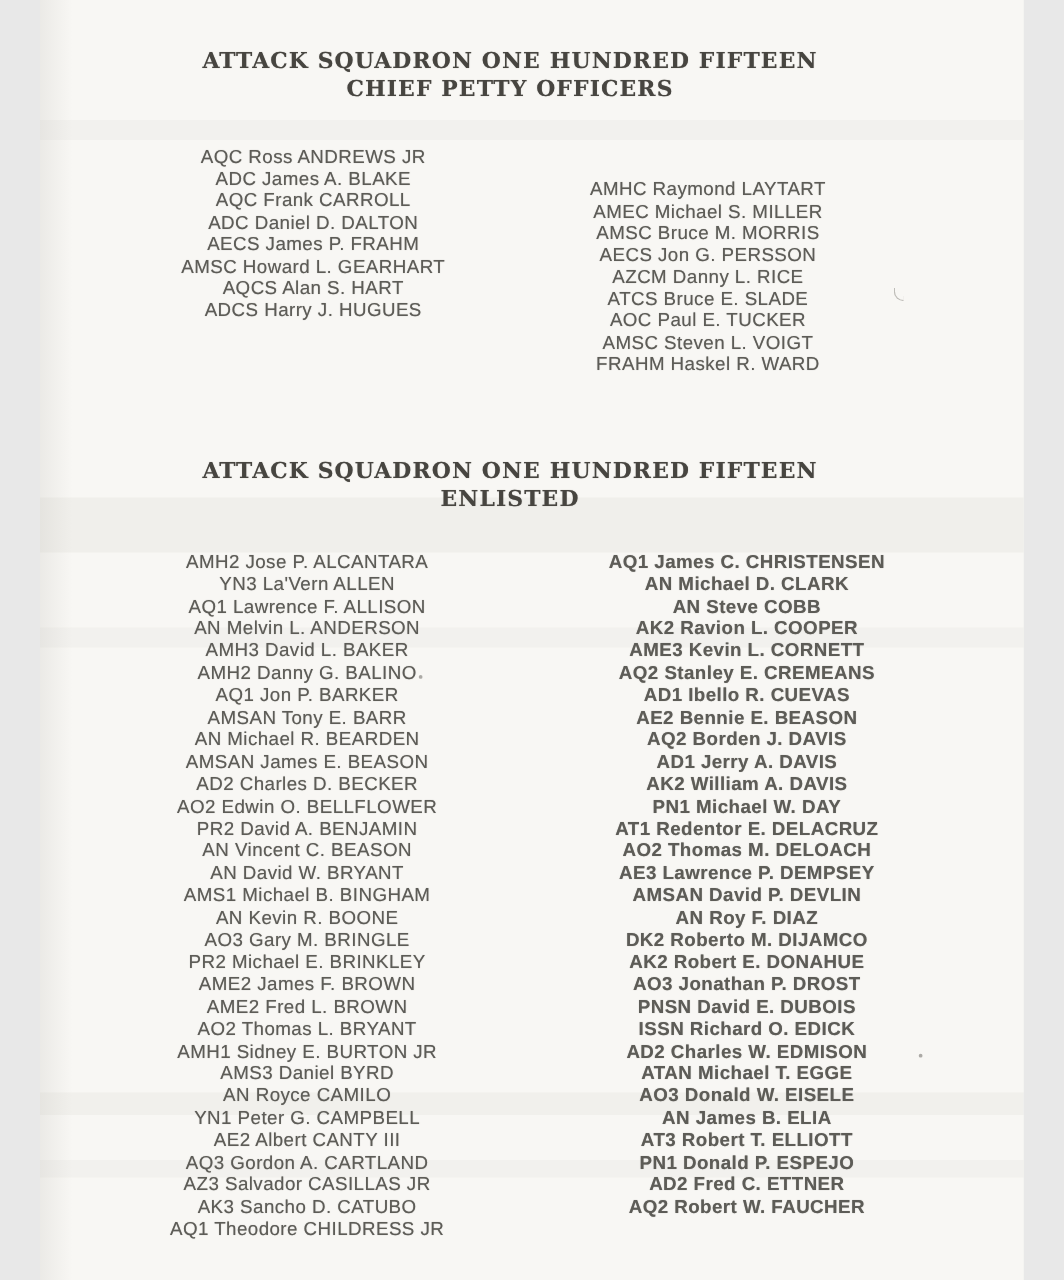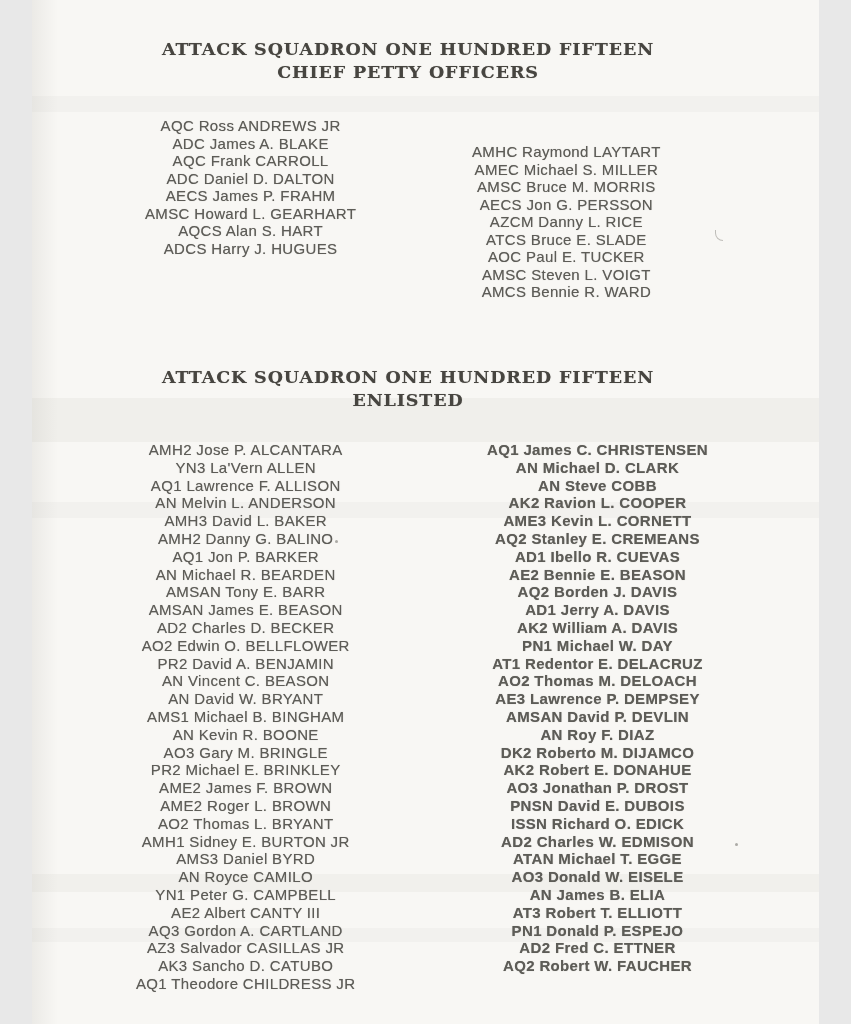--- a/index.html
+++ b/index.html
@@ -106,51 +106,51 @@
       </div>
     <div class="col cpo" style="left:440px;top:119px;margin-top:24px;">
         <div class="roster-row">AMHC Raymond LAYTART</div>
         <div class="roster-row">AMEC Michael S. MILLER</div>
         <div class="roster-row">AMSC Bruce M. MORRIS</div>
         <div class="roster-row">AECS Jon G. PERSSON</div>
         <div class="roster-row">AZCM Danny L. RICE</div>
         <div class="roster-row">ATCS Bruce E. SLADE</div>
         <div class="roster-row">AOC Paul E. TUCKER</div>
         <div class="roster-row">AMSC Steven L. VOIGT</div>
-        <div class="roster-row">AMCS Bennie R. WARD</div>
+        <div class="roster-row">FRAHM Haskel R. WARD</div>
       </div>
   </section>
 
   <section>
     <header class="sec-title" style="top:366px;">
       <div>ATTACK SQUADRON ONE HUNDRED FIFTEEN</div>
       <div>ENLISTED</div>
     </header>
     <div class="col enl" style="left:104px;top:441px;">
         <div class="roster-row">AMH2 Jose P. ALCANTARA</div>
         <div class="roster-row">YN3 La'Vern ALLEN</div>
         <div class="roster-row">AQ1 Lawrence F. ALLISON</div>
         <div class="roster-row">AN Melvin L. ANDERSON</div>
         <div class="roster-row">AMH3 David L. BAKER</div>
         <div class="roster-row">AMH2 Danny G. BALINO</div>
         <div class="roster-row">AQ1 Jon P. BARKER</div>
+        <div class="roster-row">AMSAN Tony E. BARR</div>
         <div class="roster-row">AN Michael R. BEARDEN</div>
-        <div class="roster-row">AMSAN Tony E. BARR</div>
         <div class="roster-row">AMSAN James E. BEASON</div>
         <div class="roster-row">AD2 Charles D. BECKER</div>
         <div class="roster-row">AO2 Edwin O. BELLFLOWER</div>
         <div class="roster-row">PR2 David A. BENJAMIN</div>
         <div class="roster-row">AN Vincent C. BEASON</div>
         <div class="roster-row">AN David W. BRYANT</div>
         <div class="roster-row">AMS1 Michael B. BINGHAM</div>
         <div class="roster-row">AN Kevin R. BOONE</div>
         <div class="roster-row">AO3 Gary M. BRINGLE</div>
         <div class="roster-row">PR2 Michael E. BRINKLEY</div>
         <div class="roster-row">AME2 James F. BROWN</div>
-        <div class="roster-row">AME2 Roger L. BROWN</div>
+        <div class="roster-row">AME2 Fred L. BROWN</div>
         <div class="roster-row">AO2 Thomas L. BRYANT</div>
         <div class="roster-row">AMH1 Sidney E. BURTON JR</div>
         <div class="roster-row">AMS3 Daniel BYRD</div>
         <div class="roster-row">AN Royce CAMILO</div>
         <div class="roster-row">YN1 Peter G. CAMPBELL</div>
         <div class="roster-row">AE2 Albert CANTY III</div>
         <div class="roster-row">AQ3 Gordon A. CARTLAND</div>
         <div class="roster-row">AZ3 Salvador CASILLAS JR</div>
         <div class="roster-row">AK3 Sancho D. CATUBO</div>
         <div class="roster-row">AQ1 Theodore CHILDRESS JR</div>

